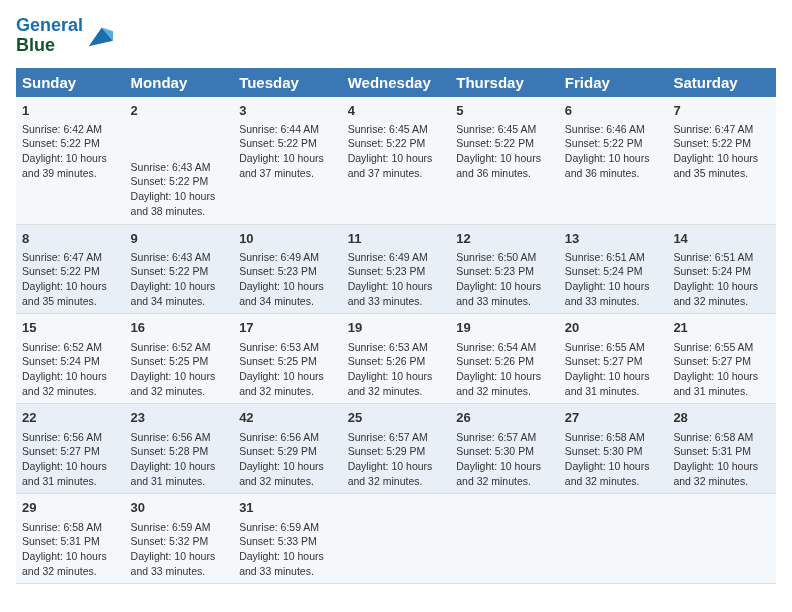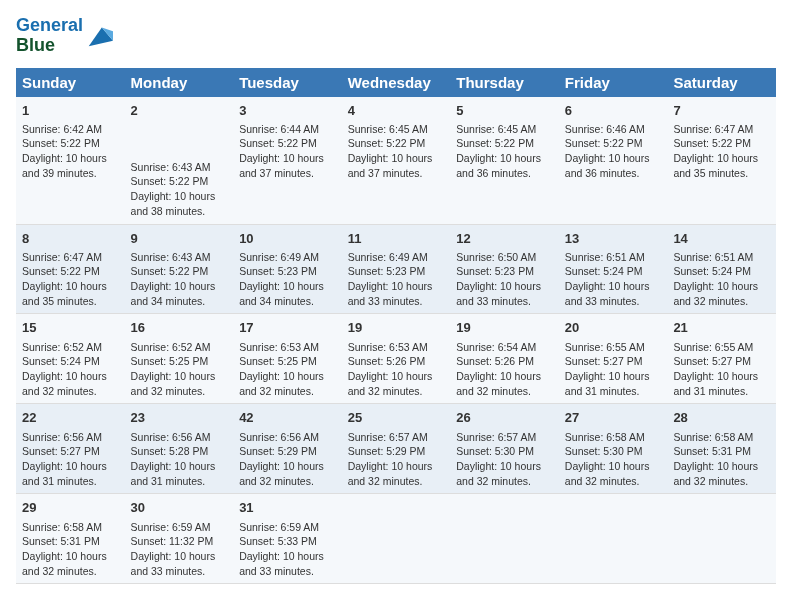--- a/index.html
+++ b/index.html
@@ -326,21 +326,21 @@
         <td>
           <span class="day-num">29</span>
           <span style="display: block;">Sunrise: 6:58 AM</span>
           <span style="display: block;">Sunset: 5:31 PM</span>
           <span style="display: block;">Daylight: 10 hours</span>
           <span style="display: block;">and 32 minutes.</span>
         </td>
         <td>
           <span class="day-num">30</span>
           <span style="display: block;">Sunrise: 6:59 AM</span>
-          <span style="display: block;">Sunset: 11:32 PM</span>
+          <span style="display: block;">Sunset: 5:32 PM</span>
           <span style="display: block;">Daylight: 10 hours</span>
           <span style="display: block;">and 33 minutes.</span>
         </td>
         <td>
           <span class="day-num">31</span>
           <span style="display: block;">Sunrise: 6:59 AM</span>
           <span style="display: block;">Sunset: 5:33 PM</span>
           <span style="display: block;">Daylight: 10 hours</span>
           <span style="display: block;">and 33 minutes.</span>
         </td>

